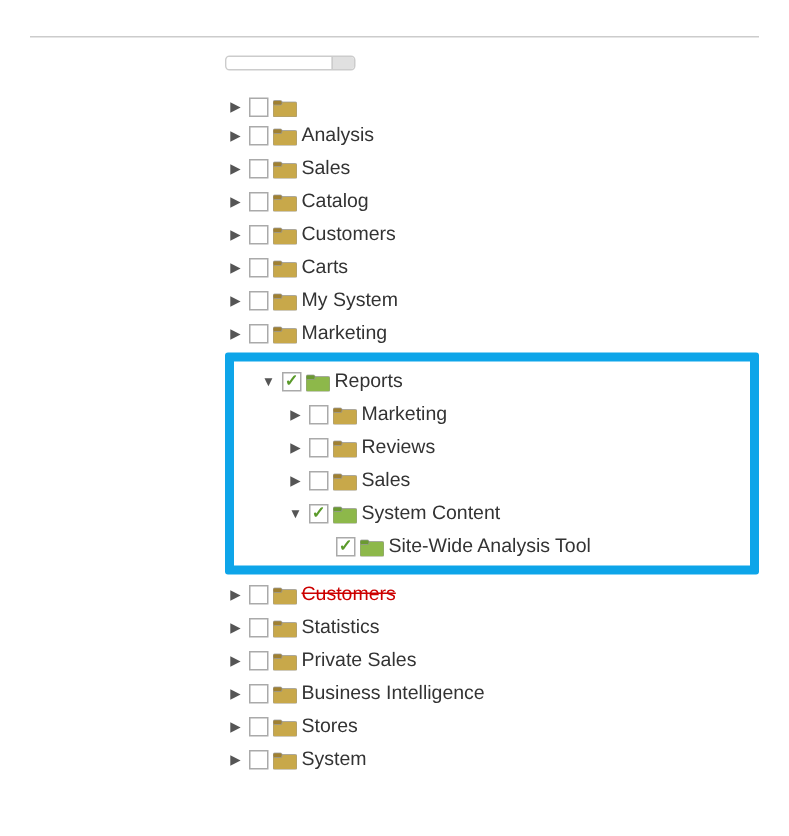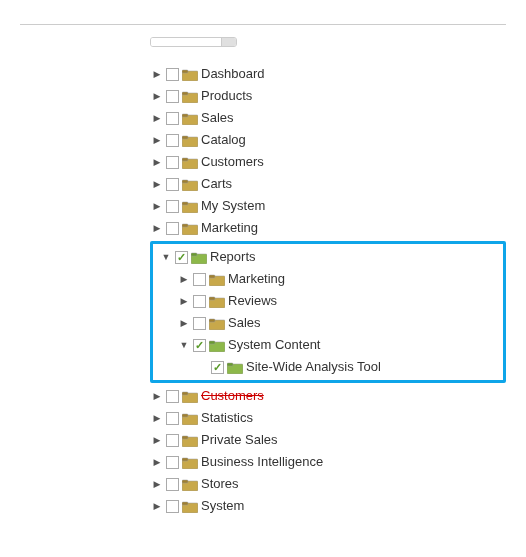--- a/index.html
+++ b/index.html
@@ -150,23 +150,23 @@
       color: #333;
       font-size: 13px;
     }
 
     .tree-children {
       padding-left: 18px;
     }
 
     
     .highlight-box {
-      border: 3px solid #0ea5e9;
+      border: 6px solid #0ea5e9;
       border-radius: 2px;
-      padding: 2px 6px;
+      padding: 2px 16px;
       margin: 2px 0;
     }
 
     .strikethrough {
       text-decoration: line-through;
       color: #cc0000;
     }
   </style>
 </head>
 <body>
@@ -187,35 +187,34 @@
       <div class="tree-item">
         <div class="tree-row">
       <span class="tree-toggle closed"></span>
       <span class="checkbox "></span>
       <span class="folder-icon">
             <svg class="folder-svg" viewBox="0 0 16 13" xmlns="http://www.w3.org/2000/svg">
     <rect x="0" y="3" width="16" height="10" rx="1" fill="#c8a84a" stroke="#999" stroke-width="0.5"></rect>
     <rect x="0" y="2" width="6" height="3" rx="1" fill="#a08030" stroke="#999" stroke-width="0.5"></rect>
   </svg>
           </span>
-      <span class="tree-label">Dashboard</span>
-    </div>
-
-      </div>
-      <div class="tree-item">
-        <div class="tree-row">
-      <span class="tree-toggle closed"></span>
-      <span class="checkbox "></span>
-      <span class="folder-icon">
-            <svg class="folder-svg" viewBox="0 0 16 13" xmlns="http://www.w3.org/2000/svg">
-    <rect x="0" y="3" width="16" height="10" rx="1" fill="#c8a84a" stroke="#999" stroke-width="0.5"></rect>
-    <rect x="0" y="2" width="6" height="3" rx="1" fill="#a08030" stroke="#999" stroke-width="0.5"></rect>
-  </svg>
-          </span>
-      <span class="tree-label">Products</span>
+    </div>
+
+      </div>
+      <div class="tree-item">
+        <div class="tree-row">
+      <span class="tree-toggle closed"></span>
+      <span class="checkbox "></span>
+      <span class="folder-icon">
+            <svg class="folder-svg" viewBox="0 0 16 13" xmlns="http://www.w3.org/2000/svg">
+    <rect x="0" y="3" width="16" height="10" rx="1" fill="#c8a84a" stroke="#999" stroke-width="0.5"></rect>
+    <rect x="0" y="2" width="6" height="3" rx="1" fill="#a08030" stroke="#999" stroke-width="0.5"></rect>
+  </svg>
+          </span>
+      <span class="tree-label">Analysis</span>
     </div>
 
       </div>
       <div class="tree-item">
         <div class="tree-row">
       <span class="tree-toggle closed"></span>
       <span class="checkbox "></span>
       <span class="folder-icon">
             <svg class="folder-svg" viewBox="0 0 16 13" xmlns="http://www.w3.org/2000/svg">
     <rect x="0" y="3" width="16" height="10" rx="1" fill="#c8a84a" stroke="#999" stroke-width="0.5"></rect>

